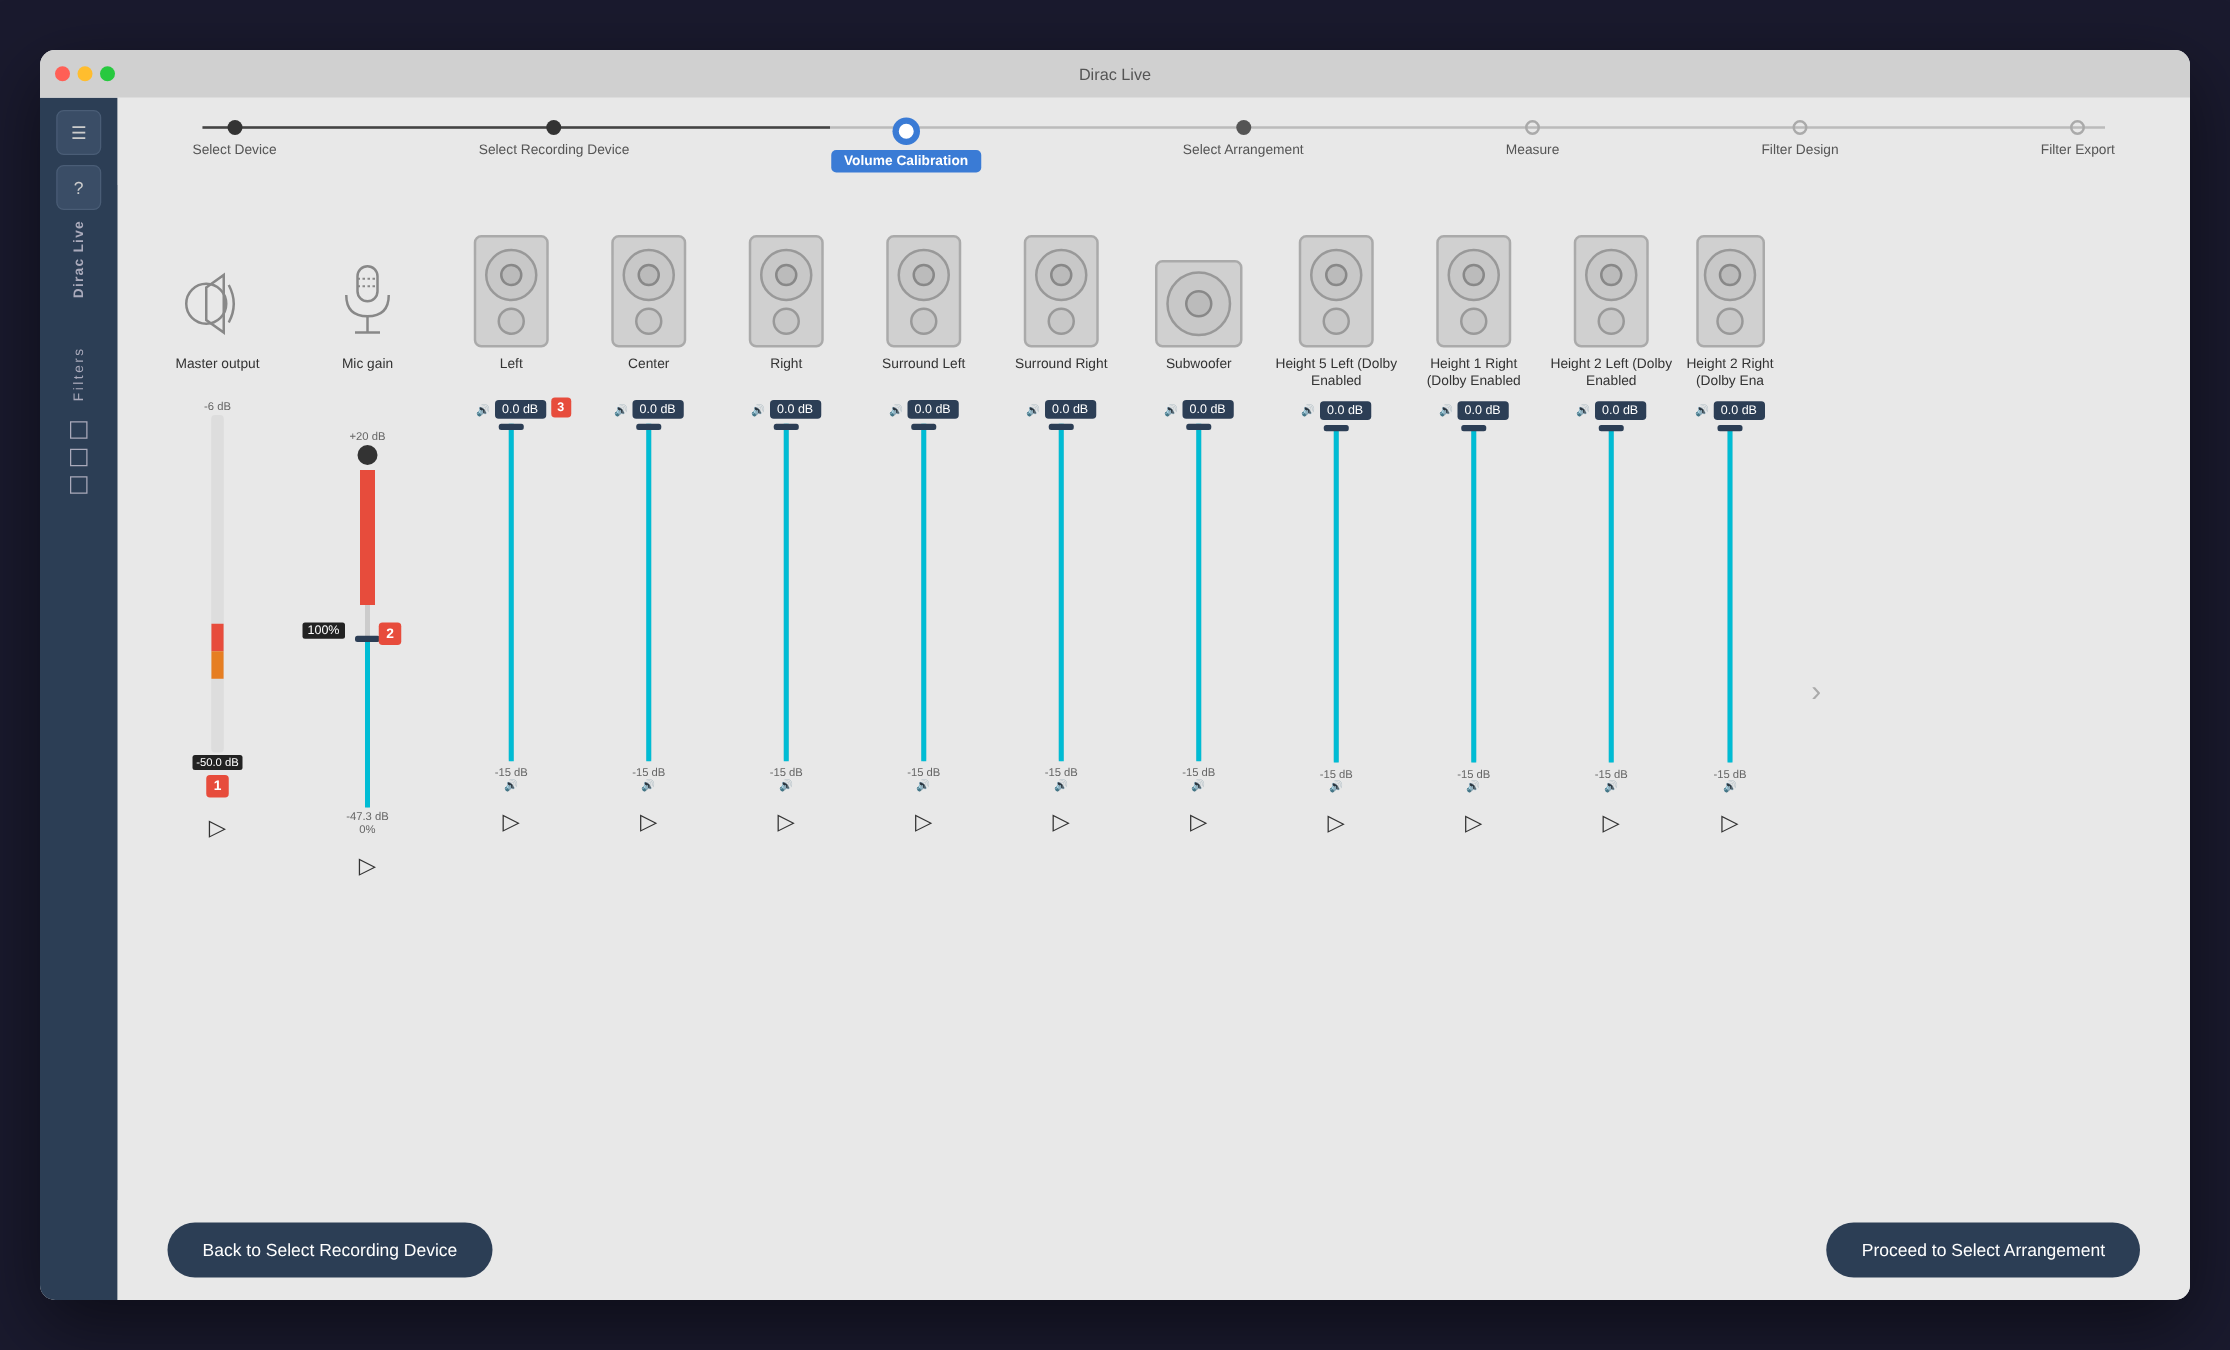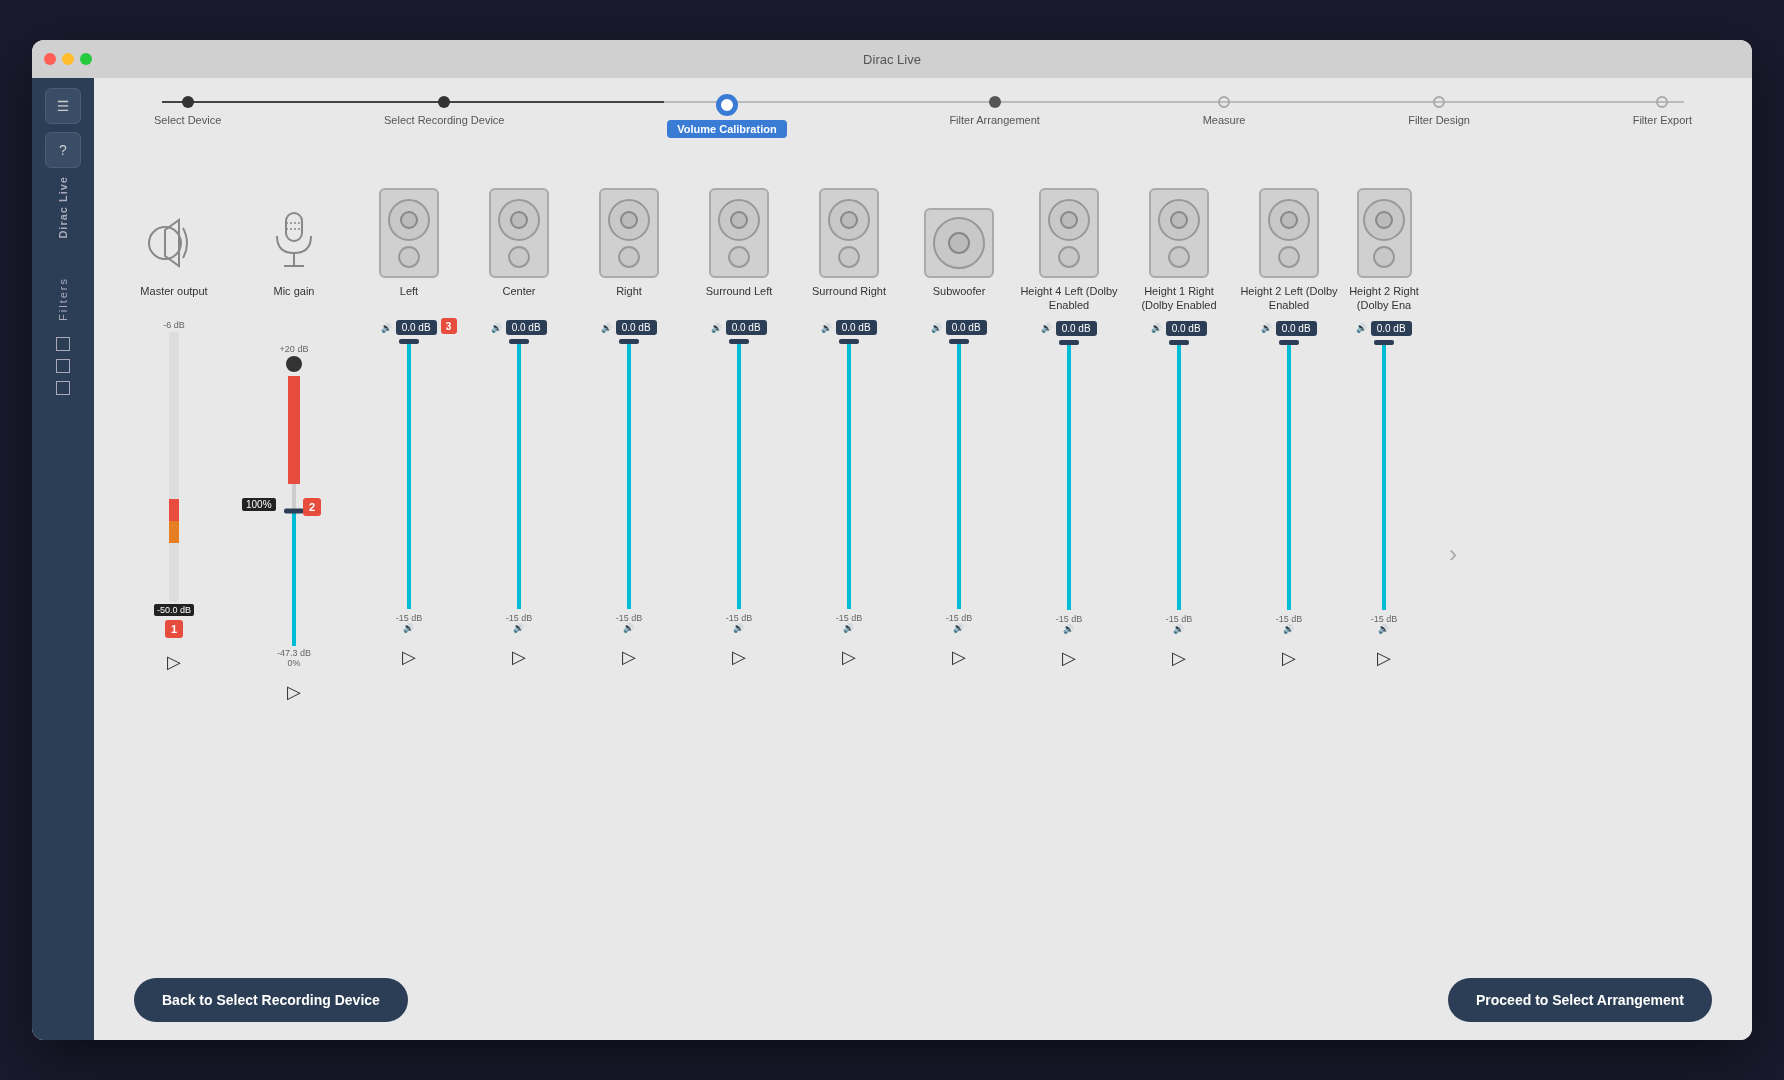--- a/index.html
+++ b/index.html
@@ -194,21 +194,21 @@
     }
 
     .nav-btn {
       background: #2c3e55;
       color: white;
       border: none;
       padding: 14px 28px;
       border-radius: 30px;
       font-size: 14px;
       cursor: pointer;
-      font-weight: 700;
+      font-weight: 400;
     }
 
     .right-chevron {
       position: absolute;
       right: -15px;
       top: 50%;
       transform: translateY(-50%);
       color: #aaa;
       font-size: 20px;
       cursor: pointer;
@@ -330,21 +330,21 @@
               <div class="step-lbl">Select Recording Device</div>
             </div>
 
             <div class="step-wrapper">
               <div class="dot-active"></div>
               <div class="step-lbl active-lbl">Volume Calibration</div>
             </div>
 
             <div class="step-wrapper">
               <div class="dot-future-filled"></div>
-              <div class="step-lbl">Filter Arrangement</div>
+              <div class="step-lbl">Select Arrangement</div>
             </div>
 
             <div class="step-wrapper">
               <div class="dot-future-empty"></div>
               <div class="step-lbl">Measure</div>
             </div>
 
             <div class="step-wrapper">
               <div class="dot-future-empty"></div>
               <div class="step-lbl">Filter Design</div>
@@ -605,21 +605,21 @@
           <div class="channel">
             <div class="channel-icon">
               <div class="speaker-drawing">
                 <div class="speaker-circle-large">
                   <div class="speaker-circle-inner"></div>
                 </div>
                 <div class="speaker-circle-small"></div>
               </div>
             </div>
             <div class="channel-name">
-              <span>Height 4 Left (Dolby Enabled</span>
+              <span>Height 5 Left (Dolby Enabled</span>
             </div>
             <div style="display:flex;flex-direction:column;align-items:center;">
               <div style="display:flex;align-items:center;gap:3px;margin-bottom:4px;">
                 <span style="font-size:9px;">🔊</span>
                 <div style="background:#2c3e55;color:white;font-size:10px;padding:2px 6px;border-radius:3px;">
                   <span>0.0 dB</span>
                 </div>
               </div>
               <div style="position:relative;width:4px;height:270px;background:#ccc;border-radius:2px;">
                 <div style="position:absolute;bottom:0;left:0;right:0;height:100%;background:#00bcd4;"></div>

